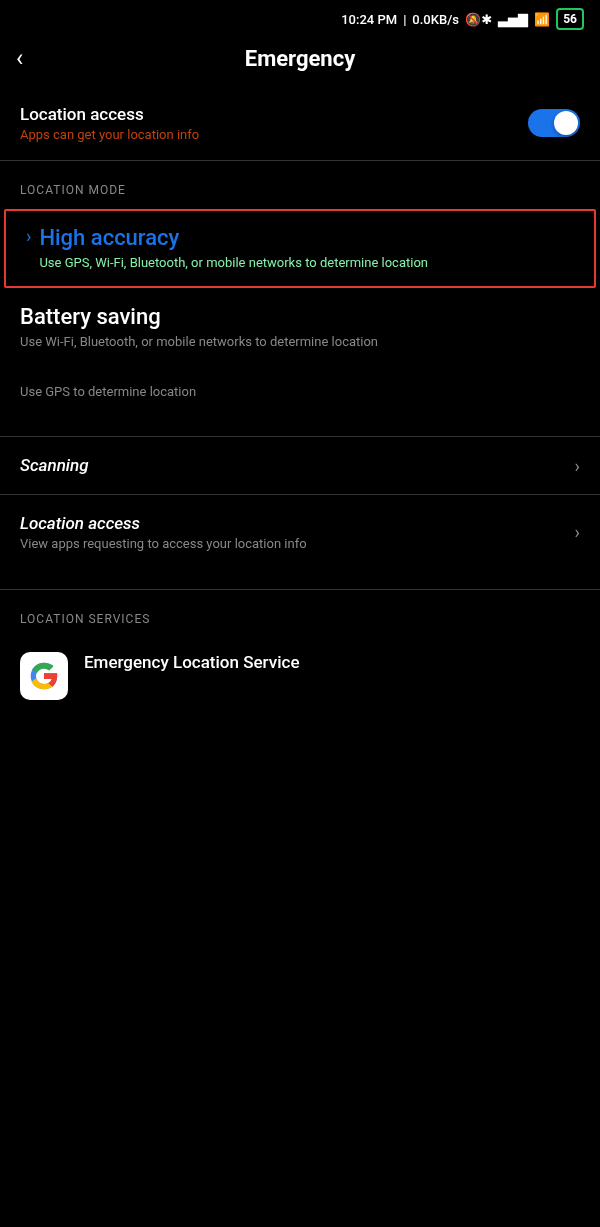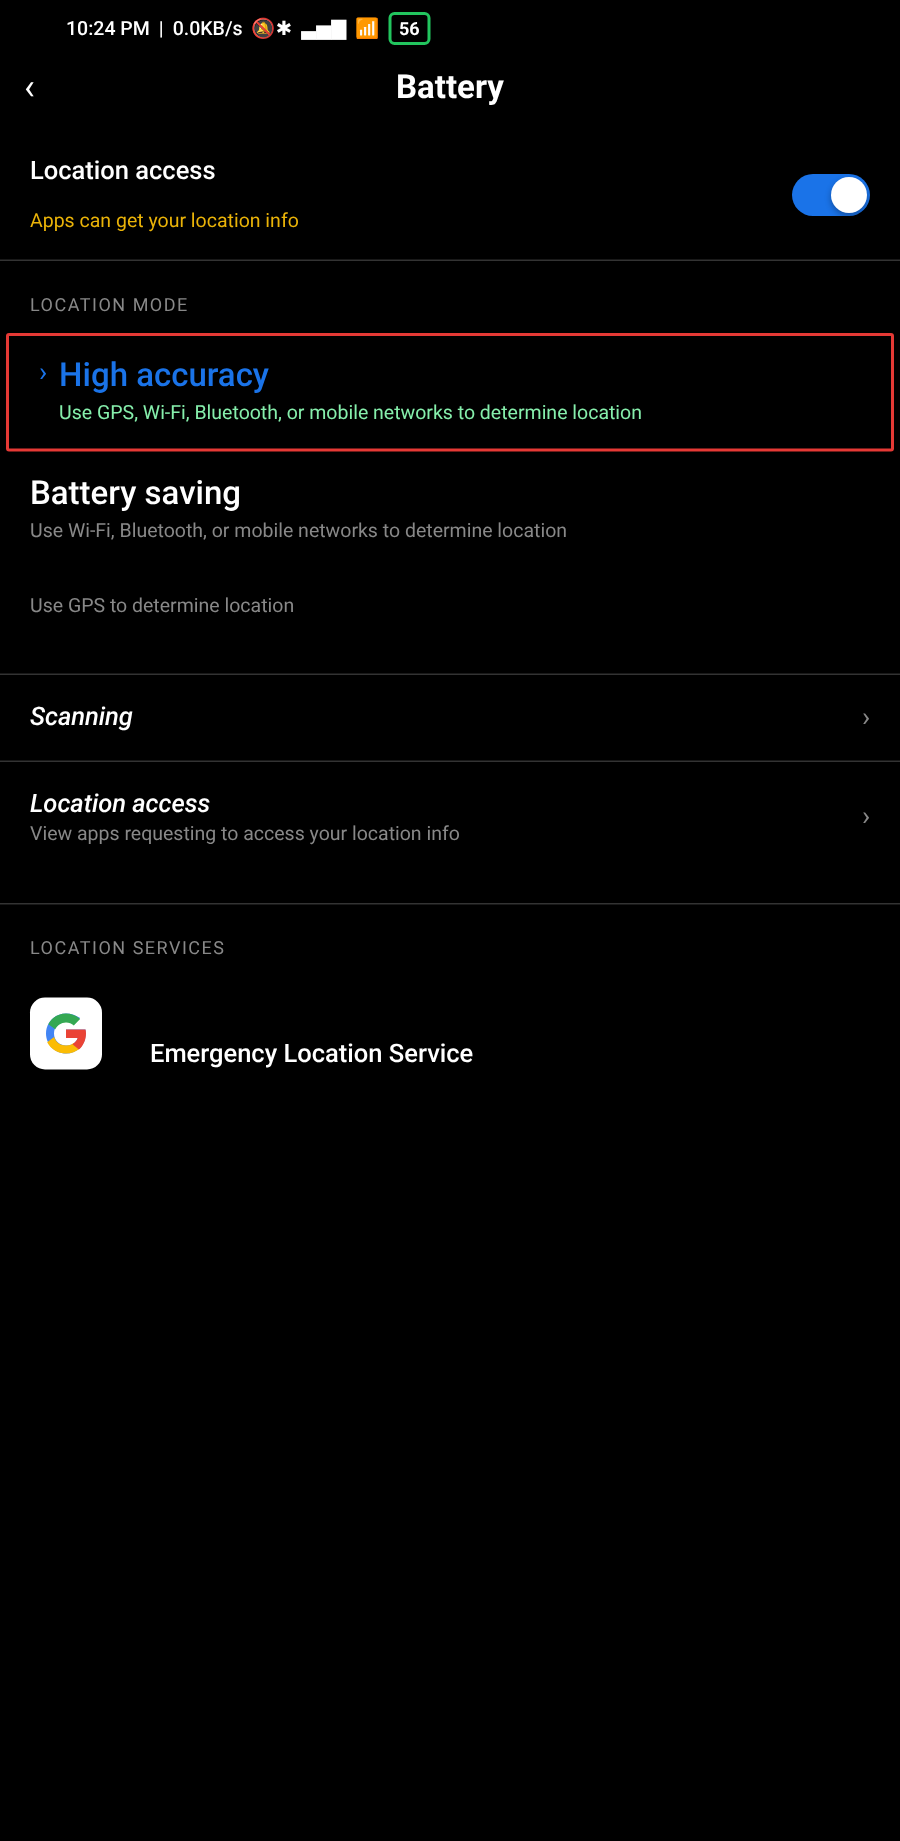--- a/index.html
+++ b/index.html
@@ -8,27 +8,26 @@
       color: #fff;
       font-family: 'Roboto', Arial, sans-serif;
       width: 600px;
       min-height: 1227px;
       overflow-x: hidden;
     }
 
     
     .status-bar {
       display: flex;
-      justify-content: flex-start;
+      justify-content: flex-end;
       align-items: center;
       padding: 8px 16px 4px 16px;
       font-size: 13px;
       font-weight: 500;
       color: #fff;
-      margin-left: 28px;
     }
     .status-left { display: flex; align-items: center; gap: 6px; }
     .status-right { display: flex; align-items: center; gap: 6px; }
     .battery-box {
       border: 2px solid #22c55e;
       border-radius: 4px;
       padding: 2px 5px;
       font-size: 12px;
       font-weight: bold;
     }
@@ -63,22 +62,22 @@
       justify-content: space-between;
       align-items: center;
     }
     .toggle-text .main-label {
       font-size: 17px;
       font-weight: 500;
       color: #fff;
     }
     .toggle-text .sub-label {
       font-size: 13px;
-      color: #eab308;
-      margin-top: 16px;
+      color: #c2410c;
+      margin-top: 3px;
     }
     .toggle {
       width: 52px;
       height: 28px;
       background: #1a73e8;
       border-radius: 14px;
       position: relative;
       cursor: pointer;
       flex-shrink: 0;
     }
@@ -170,23 +169,23 @@
       margin-top: 3px;
     }
     .chevron-right {
       font-size: 18px;
       color: #888;
     }
 
     
     .services-item {
       display: flex;
-      align-items: flex-end;
+      align-items: flex-start;
       padding: 16px 20px;
-      gap: 32px;
+      gap: 16px;
       cursor: pointer;
     }
     .google-icon {
       width: 48px;
       height: 48px;
       border-radius: 10px;
       background: #fff;
       display: flex;
       align-items: center;
       justify-content: center;
@@ -213,21 +212,21 @@
   <div class="status-right">
     <span>✱</span>
     <span>▃▅▇</span>
     <span>📶</span>
     <span class="battery-box">56</span>
   </div>
 </div>
 
 <div class="header">
   <span class="back-arrow">‹</span>
-  <span class="header-title">Battery</span>
+  <span class="header-title">Emergency</span>
 </div>
 
 <div class="toggle-section">
   <div class="toggle-text">
     <div class="main-label">Location access</div>
     <div class="sub-label">Apps can get your location info</div>
   </div>
   <div class="toggle">
     <div class="toggle-knob"></div>
   </div>

